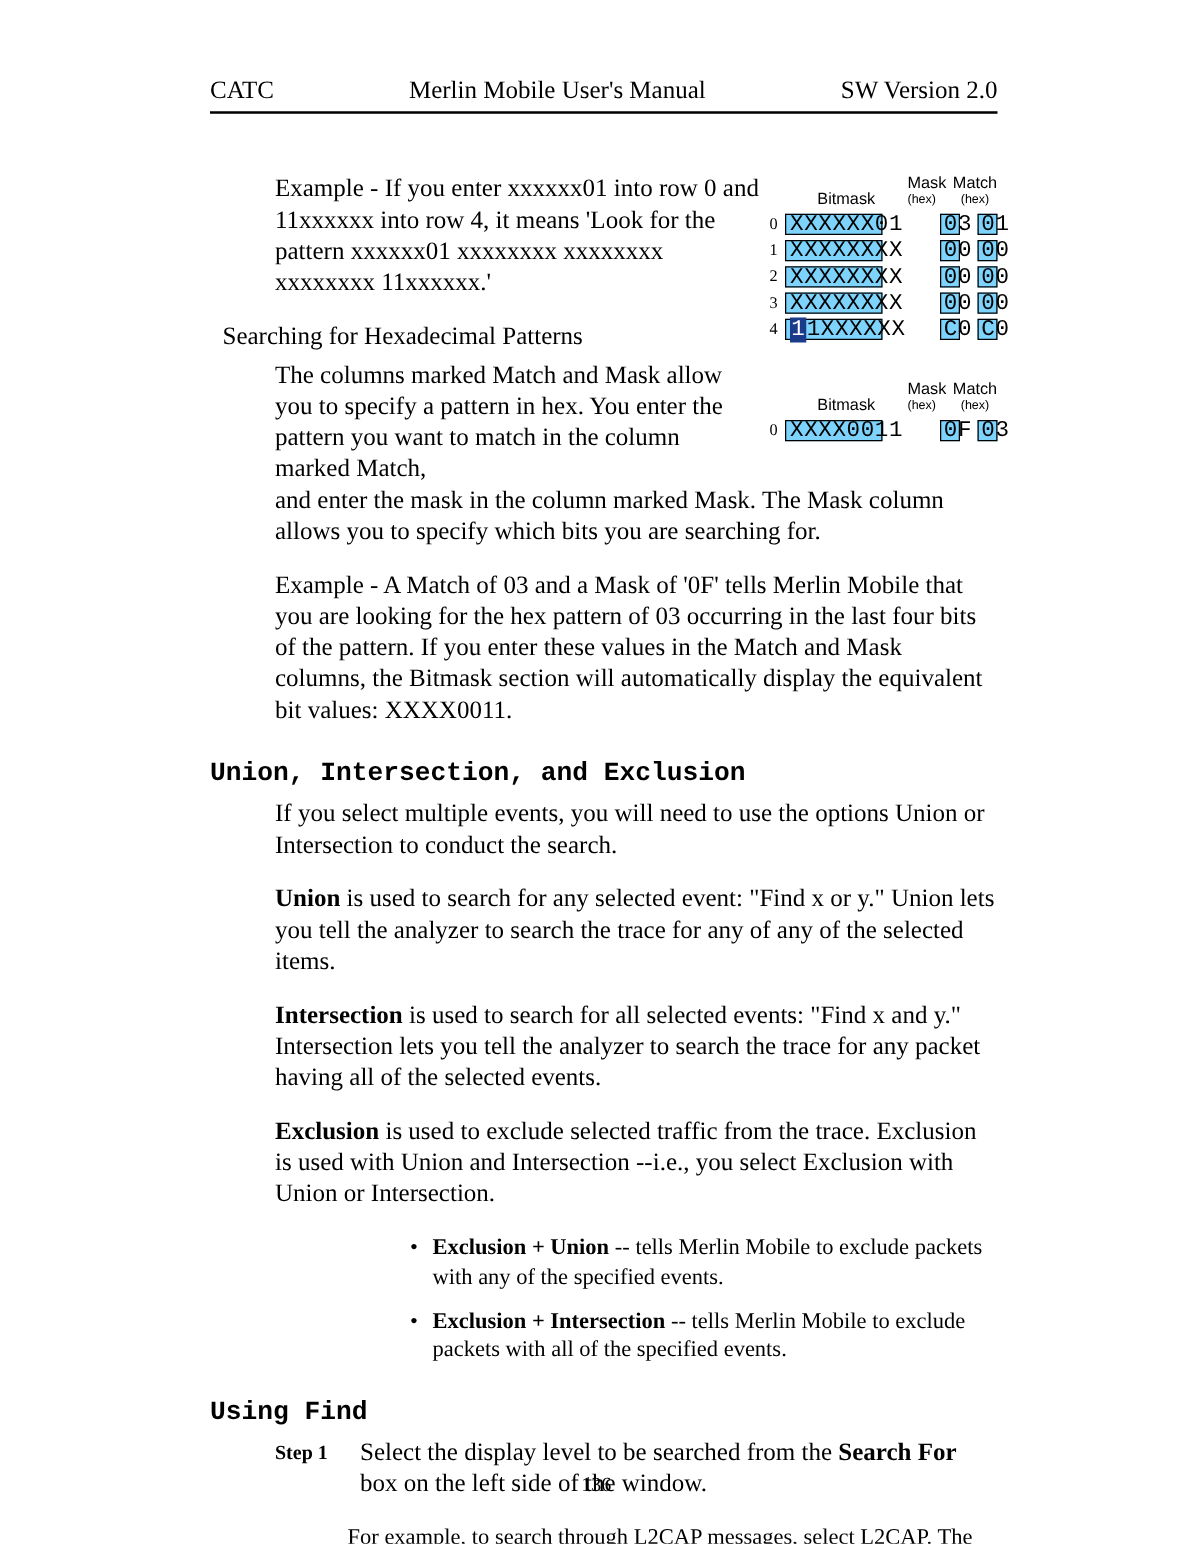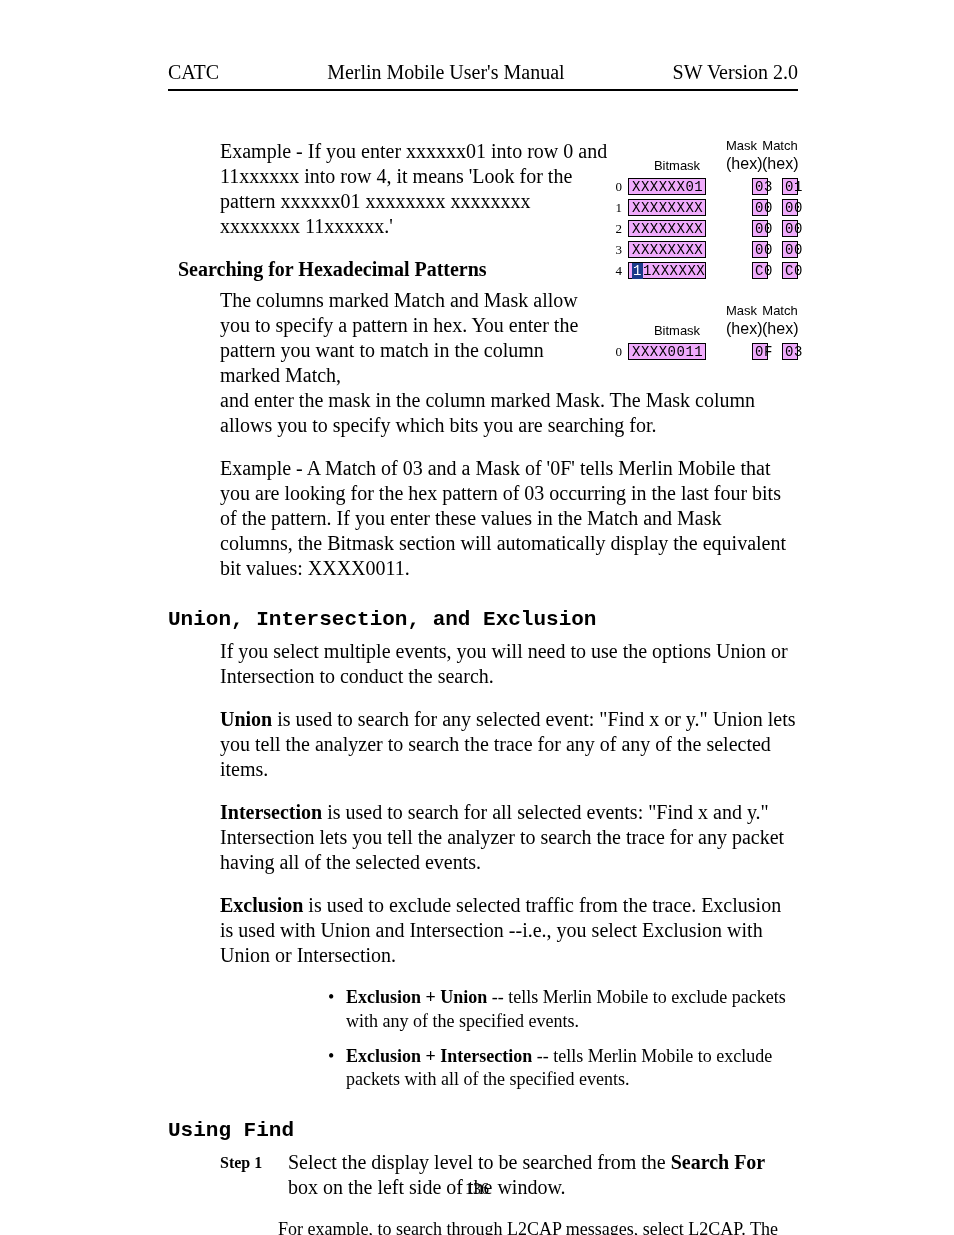--- a/index.html
+++ b/index.html
@@ -25,21 +25,21 @@
     justify-content: space-between;
     font-size: 20px;
     border-bottom: 2px solid #000;
     padding-bottom: 4px;
     margin-bottom: 48px;
   }
 
   
   .para       { margin: 0 0 18px 0; text-align: left; }
   .indent-1   { margin-left: 52px; }
-  .h-sub      { font-weight: 700; font-size: 20px; margin: 12px 0 6px 10px; }
+  .h-sub      { font-weight: 400; font-size: 20px; margin: 12px 0 6px 10px; }
   .h-section  { font-family: Liberation Mono, monospace; font-weight: 700;
                 font-size: 21px; margin: 26px 0 6px 0; }
   .wrap-fig1  { width: 390px; }     
   .wrap-fig2  { width: 380px; }
   b.run       { font-weight:700; }
 
   .bullets { margin:4px 0 0 0; padding:0 0 0 160px; list-style:none; font-size:18px; }
   .bullets li { margin-bottom:12px; position:relative; padding-left:18px; line-height:1.3; }
   .bullets li::before { content:"•"; position:absolute; left:0; top:0; }
 
@@ -61,36 +61,36 @@
     position:absolute;
   }
   .fig1 { top:138px; right:156px; width:190px; }
   .fig2 { top:303px; right:156px; width:190px; }
 
   .fig-head { display:flex; margin-bottom:2px; align-items:flex-end; }
   .fig-head .col-bm { width:98px; text-align:center; }
   .fig-head .col-mk { width:36px; text-align:left; }
   .fig-head .col-mt { width:36px; text-align:center; }
   .fig-head .gap    { flex:1; }
-  .hex-sub { display:block; font-size:16px; }
+  .hex-sub { display:block; font-size:10px; }
 
   .fig-row { display:flex; align-items:center; margin-top:4px; }
   .fig-row .idx { width:14px; text-align:right; margin-right:6px; font-size:13px;
                   font-family:"Times New Roman",serif; }
   .cell-bm { width:78px; }
   .cell-hx { width:16px; }
   .spacer  { flex:1; }
   .cell {
     border:1px solid #000;
     font-family:"Courier New",monospace;
-    font-size:14px;
+    font-size:18px;
     letter-spacing:0.5px;
     padding:1px 3px 0 3px;
     line-height:14px;
-    background:#f0abfc;
+    background:#7dd3fc;
     text-align:left;
     box-sizing:border-box;
   }
   .cell-hx.cell { text-align:center; padding:1px 2px 0 2px; }
   .gap-hx { width:14px; }
 
   .hl { background:#1a3a8a; color:#fff; padding:0 1px; }
 </style>
 </head>
 <body>

